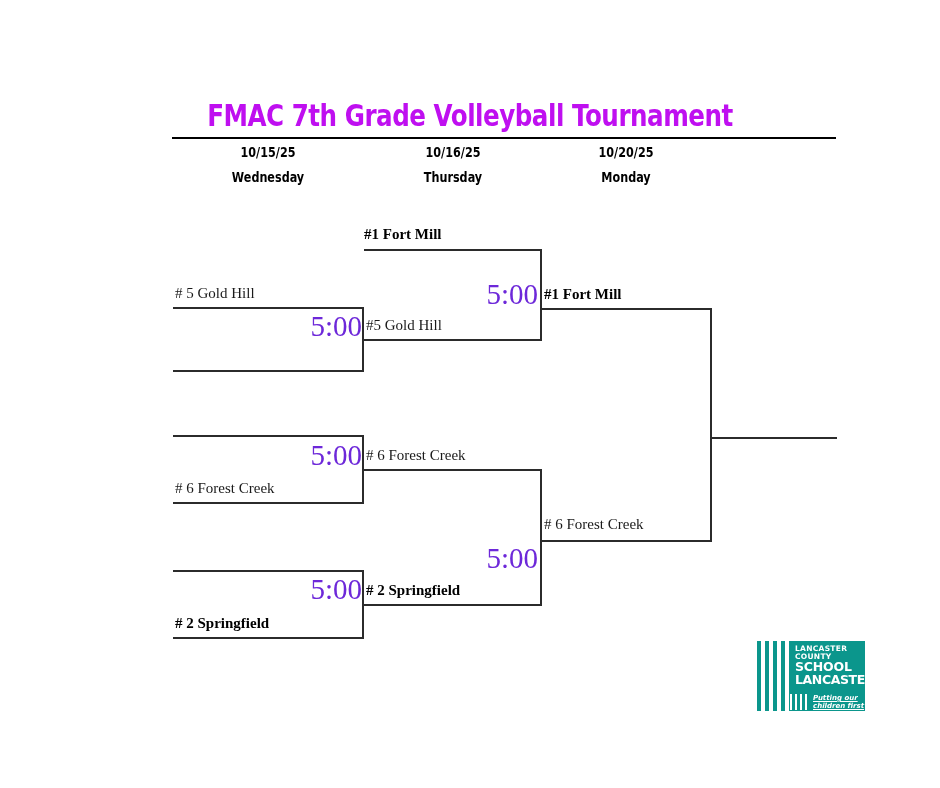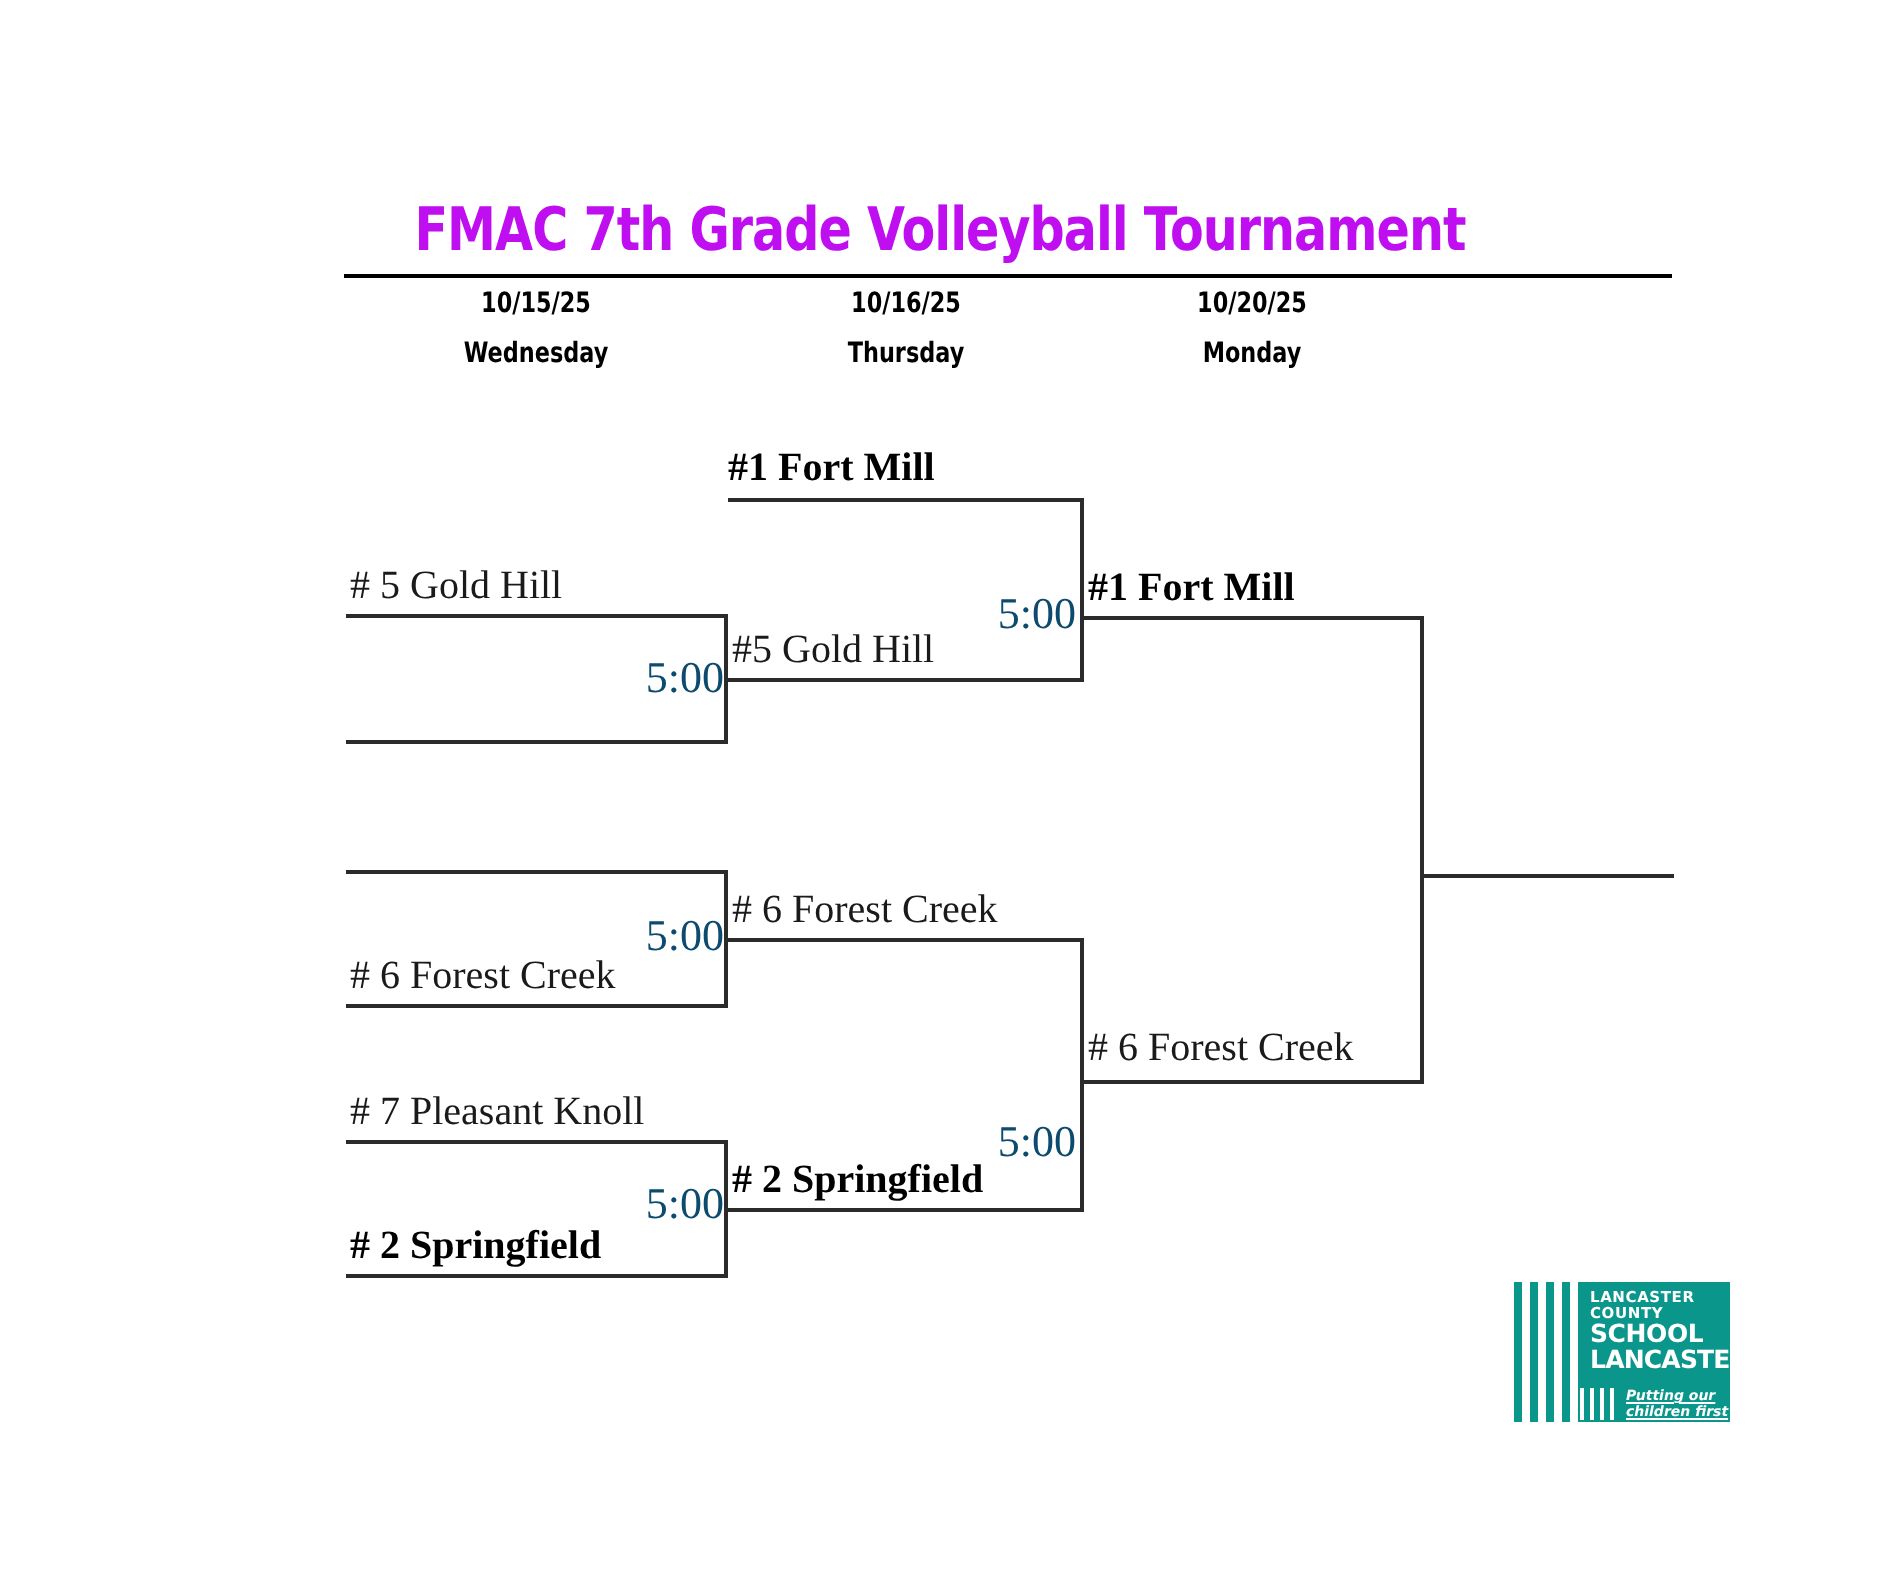--- a/index.html
+++ b/index.html
@@ -73,40 +73,39 @@
   .vline {
     position: absolute;
     width: 2px;
     background: #2b2b2b;
   }
 
   
   .slot {
     position: absolute;
     font-family: "Liberation Serif", serif;
-    font-size: 20px;
+    font-size: 15px;
     line-height: 24px;
     color: #1a1a1a;
     white-space: nowrap;
     text-align: right;
   }
   .slot.bold {
     font-weight: bold;
     color: #000;
   }
 
   .time {
     position: absolute;
     font-family: "Liberation Serif", serif;
-    font-size: 22px;
+    font-size: 29px;
     line-height: 24px;
-    color: #0c4a6e;
+    color: #6d28d9;
     text-align: right;
     white-space: nowrap;
-    margin-top: 13px;
   }
 
   
   #district-logo {
     position: absolute;
     left: 755px;
     top: 641px;
     width: 110px;
     height: 70px;
   }
@@ -219,21 +218,20 @@
 
   <div class="hline" style="left:173px; top:435px; width:191px;"></div>
   <div class="time" style="left:244px; top:443px; width:118px;">5:00</div>
   <div class="slot" style="left:175px; top:476px;"># 6 Forest Creek</div>
   <div class="hline" style="left:173px; top:502px; width:191px;"></div>
   <div class="vline" style="left:362px; top:435px; height:67px;"></div>
 
   <div class="slot" style="left:366px; top:443px;"># 6 Forest Creek</div>
   <div class="hline" style="left:364px; top:469px; width:178px;"></div>
 
-  <div class="slot" style="left:175px; top:544px;"># 7 Pleasant Knoll</div>
   <div class="hline" style="left:173px; top:570px; width:191px;"></div>
   <div class="time" style="left:244px; top:577px; width:118px;">5:00</div>
   <div class="slot bold" style="left:175px; top:611px;"># 2 Springfield</div>
   <div class="hline" style="left:173px; top:637px; width:191px;"></div>
   <div class="vline" style="left:362px; top:570px; height:67px;"></div>
 
   <div class="slot bold" style="left:366px; top:578px;"># 2 Springfield</div>
   <div class="hline" style="left:364px; top:604px; width:178px;"></div>
   <div class="time" style="left:420px; top:546px; width:118px;">5:00</div>
   <div class="vline" style="left:540px; top:469px; height:136px;"></div>

